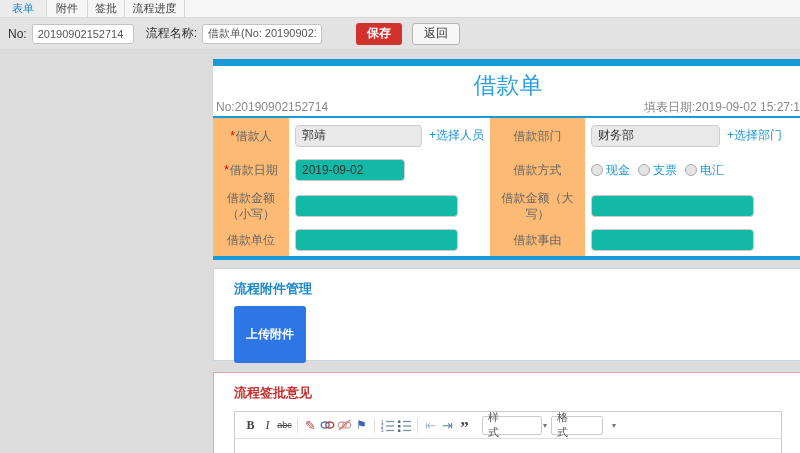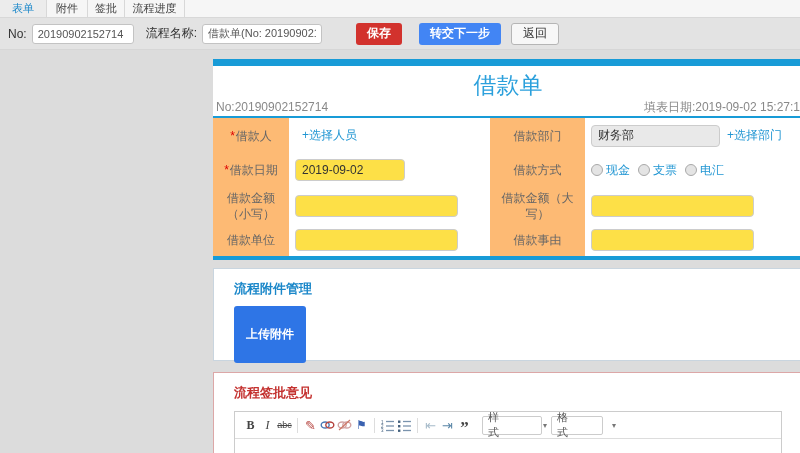--- a/index.html
+++ b/index.html
@@ -43,21 +43,21 @@
   .blue-line{height:2px;background:#189bd7;margin-top:2px;}
   .grid .row{display:flex;}
   .r1{height:35px}.r2{height:34px}.r3{height:37px}.r4{height:32px}
   .lbl{background:#fdba74;color:#666;font-size:12px;display:flex;align-items:center;
     justify-content:center;text-align:center;padding:2px 5px;box-sizing:border-box;line-height:16px;}
   .lblL{width:76px}.lblR{width:95px}
   .fld{display:flex;align-items:center;padding-left:6px;box-sizing:border-box;font-size:12px;background:#fff;}
   .fldL{width:201px}.fldR{flex:1}
   .req{color:#d00;margin-right:1px;}
   input.f{height:22px;border:1px solid #ccc;border-radius:4px;padding:0 6px;font-size:12px;
-    color:#333;box-sizing:border-box;background:#fde047;font-family:inherit;}
+    color:#333;box-sizing:border-box;background:#14b8a6;font-family:inherit;}
   input.ro{background:#e9e9e9;}
   .w-person{width:127px}.w-dept{width:129px}.w-date{width:110px}.w-std{width:163px}
   .lnk{color:#2196d3;font-size:12px;margin-left:7px;text-decoration:none;white-space:nowrap;cursor:pointer;}
   .radio-group{display:flex;align-items:center;}
   .radio{width:10px;height:10px;border-radius:50%;border:1px solid #a9a9a9;background:#e4e4e4;
     display:inline-block;margin-right:3px;}
   .rlabel{color:#2196d3;font-size:12px;margin-right:8px;display:flex;align-items:center;cursor:pointer;}
   .blue-bottom{height:4px;background:#189bd7;}
   
   .attach-panel{position:absolute;left:213px;top:218px;right:-3px;height:93px;background:#fff;
@@ -102,21 +102,20 @@
   <div class="tab t2">签批</div>
   <div class="tab t3">流程进度</div>
 </div>
 
 <div class="toolbar">
   <span class="tb-label">No:</span>
   <input class="tb no-input" type="text" value="20190902152714" style="">
   <span class="tb-label">流程名称:</span>
   <input class="tb pname-input" type="text" value="借款单(No: 20190902152714)郭靖" style="">
   <button class="btn btn-save">保存</button>
-  <button class="btn btn-next">转交下一步</button>
   <button class="btn btn-back">返回</button>
 </div>
 
 <div class="page">
 
   <div class="form-panel">
     <div class="blue-top"></div>
     <div class="form-title">借款单</div>
     <div class="no-row">
       <span>No:20190902152714</span>
@@ -124,20 +123,21 @@
     </div>
     <div class="blue-line"></div>
 
     <div class="grid">
 
       <div class="row r1">
         <div class="lbl lblL">
           <span><span class="req">*</span><span>借款人</span></span>
         </div>
         <div class="fld fldL">
+          <input class="f ro w-person" type="text" value="郭靖" style="">
           <a class="lnk">+选择人员</a>
         </div>
         <div class="lbl lblR">
           <span>借款部门</span>
         </div>
         <div class="fld fldR">
           <input class="f ro w-dept" type="text" value="财务部" style="">
           <a class="lnk">+选择部门</a>
         </div>
       </div>

